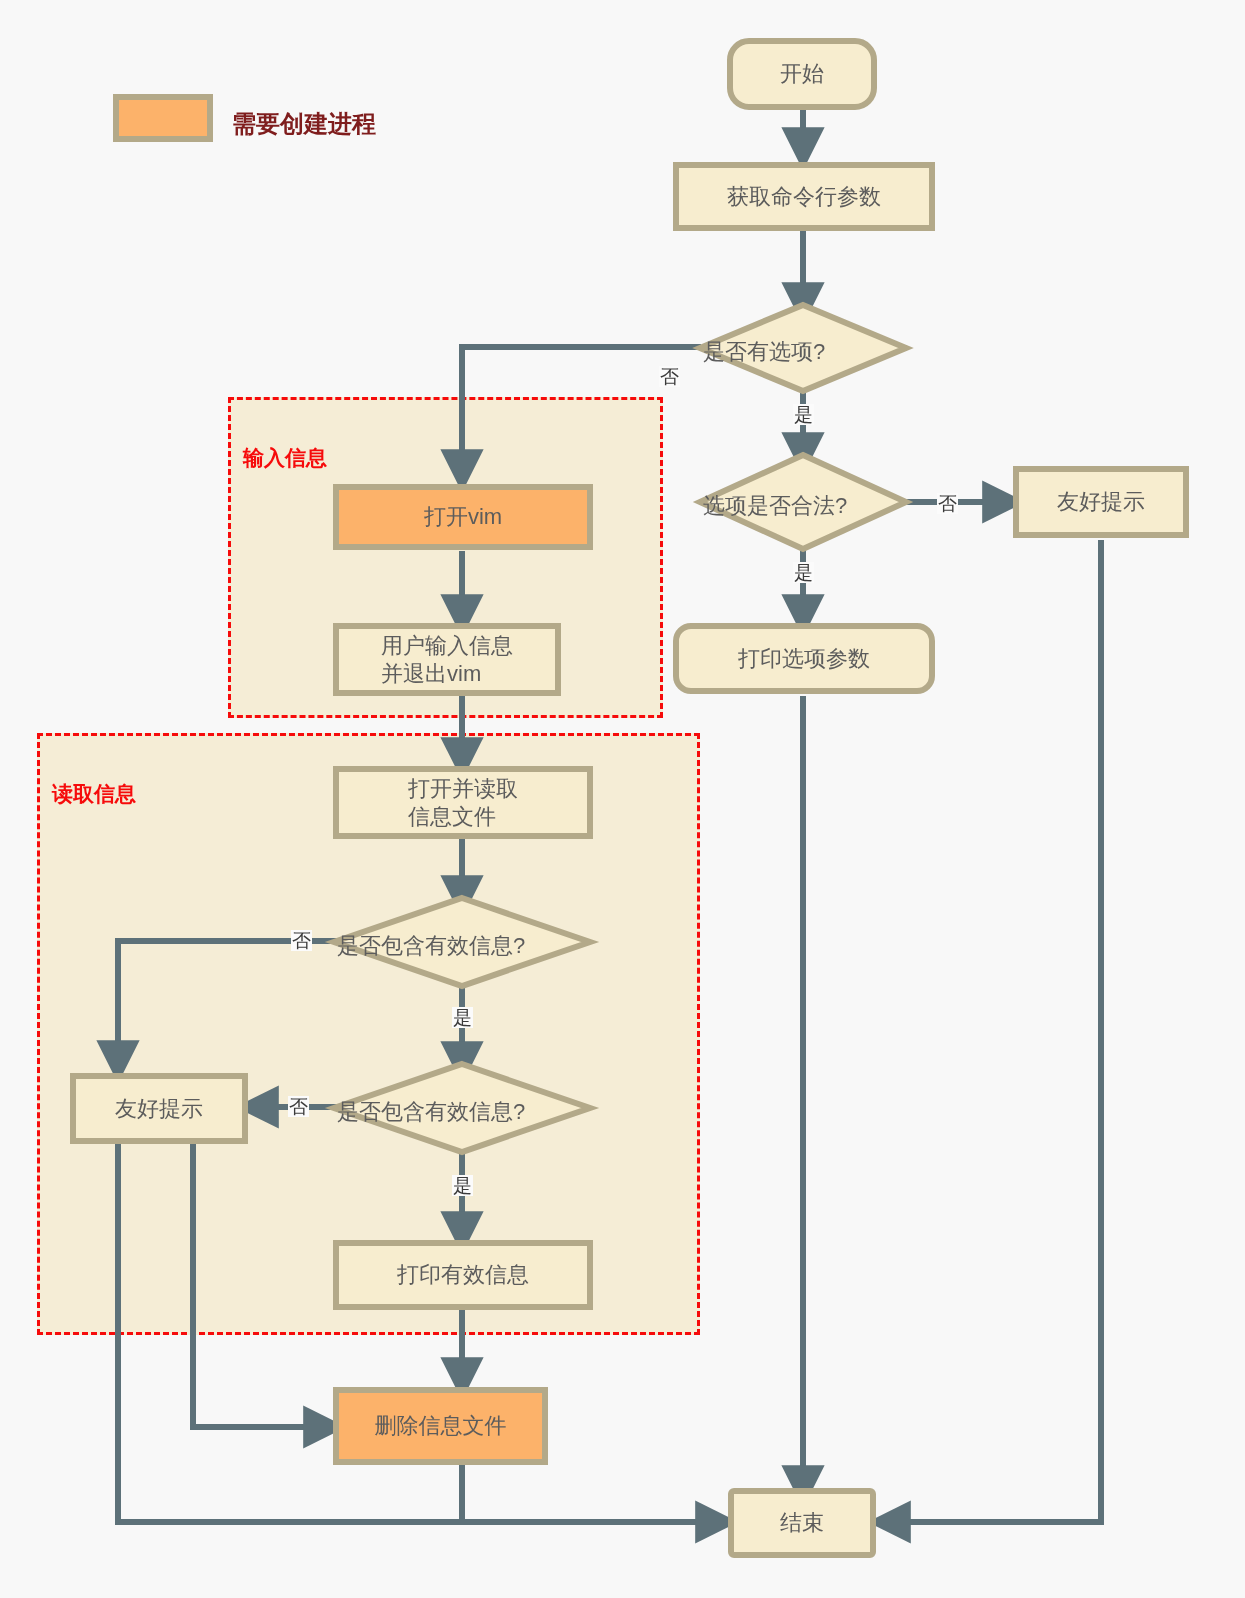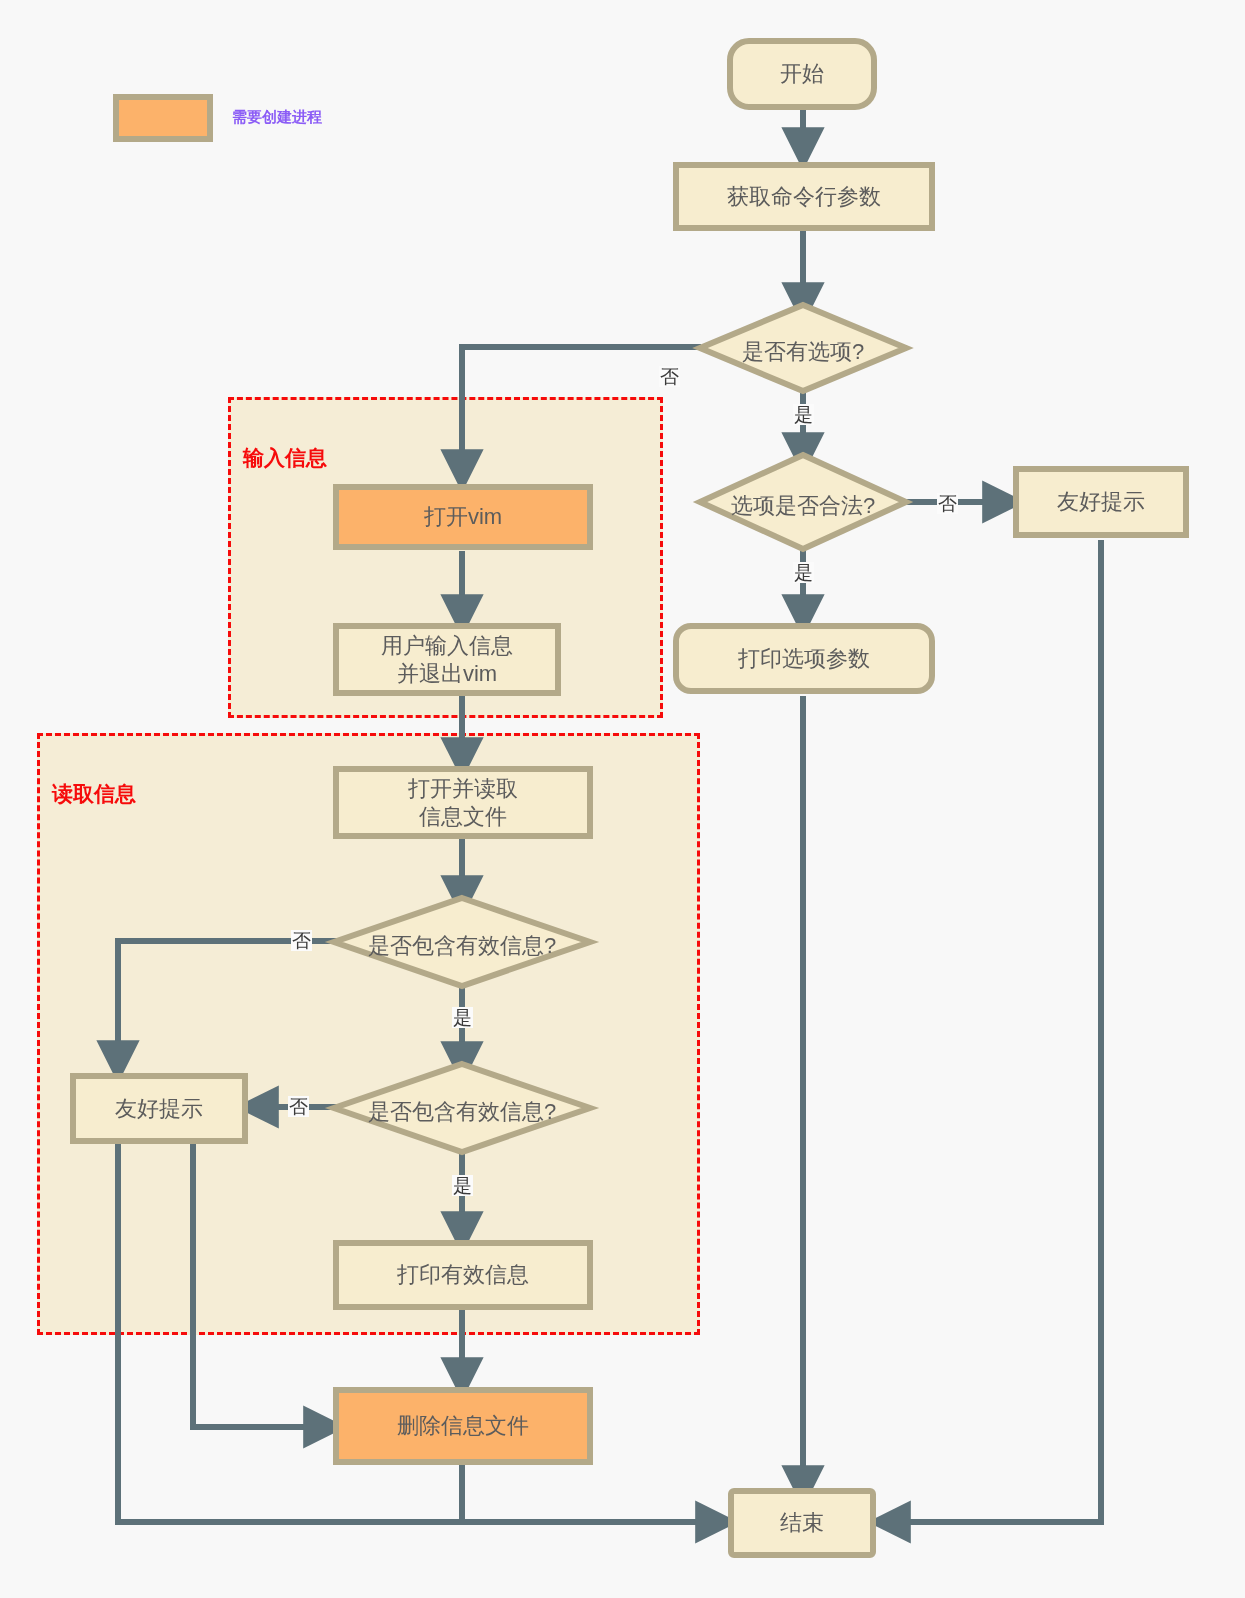--- a/index.html
+++ b/index.html
@@ -23,21 +23,21 @@
     top: 0;
     width: 1245px;
     height: 1598px;
   }
   .node {
     position: absolute;
     box-sizing: border-box;
     display: flex;
     align-items: center;
     justify-content: center;
-    text-align: center;
+    text-align: left;
     color: #5c5c5c;
     font-size: 22px;
     line-height: 1.25;
     white-space: pre-line;
   }
   .rect-node {
     background: #f7edcf;
     border: 6px solid #b3a989;
   }
   .orange {
@@ -71,31 +71,30 @@
     white-space: nowrap;
   }
   .legend-swatch {
     position: absolute;
     box-sizing: border-box;
     background: #fcb26a;
     border: 6px solid #b3a989;
   }
   .legend-label {
     position: absolute;
-    color: #8b5cf6;
+    color: #7f1d1d;
     font-weight: bold;
-    font-size: 15px;
+    font-size: 24px;
     white-space: nowrap;
   }
   .diamond-text {
     position: absolute;
     color: #5c5c5c;
     font-size: 22px;
     white-space: nowrap;
-    text-align: center;
   }
 </style>
 </head>
 <body>
 
 <div id="canvas">
 
   <div class="group-box" style="left:228px; top:397px; width:435px; height:321px;"></div>
   <div class="group-box" style="left:37px; top:733px; width:663px; height:602px;"></div>
 
@@ -169,21 +168,21 @@
   <div class="node rect-node" style="left:1013px; top:466px; width:176px; height:72px;">友好提示</div>
   <div class="node rect-node" style="left:673px; top:623px; width:262px; height:71px;border-radius:18px;">打印选项参数</div>
 
   <div class="node rect-node orange" style="left:333px; top:484px; width:260px; height:66px;">打开vim</div>
   <div class="node rect-node" style="left:333px; top:623px; width:228px; height:73px;">用户输入信息
 并退出vim</div>
   <div class="node rect-node" style="left:333px; top:766px; width:260px; height:73px;">打开并读取
 信息文件</div>
   <div class="node rect-node" style="left:70px; top:1073px; width:178px; height:71px;">友好提示</div>
   <div class="node rect-node" style="left:333px; top:1240px; width:260px; height:70px;">打印有效信息</div>
-  <div class="node rect-node orange" style="left:333px; top:1387px; width:260px; height:78px;font-family:Liberation Serif, serif;">删除信息文件</div>
+  <div class="node rect-node orange" style="left:333px; top:1387px; width:215px; height:78px;font-family:Liberation Serif, serif;">删除信息文件</div>
 
   <div class="diamond-text" style="left:703px; top:337px; width:200px;">是否有选项?</div>
   <div class="diamond-text" style="left:703px; top:491px; width:200px;">选项是否合法?</div>
   <div class="diamond-text" style="left:337px; top:931px; width:250px;">是否包含有效信息?</div>
   <div class="diamond-text" style="left:337px; top:1097px; width:250px;">是否包含有效信息?</div>
 
   <div class="edge-label" style="left:659px; top:366px;">否</div>
   <div class="edge-label" style="left:793px; top:404px;">是</div>
   <div class="edge-label" style="left:937px; top:493px;">否</div>
   <div class="edge-label" style="left:793px; top:562px;">是</div>

